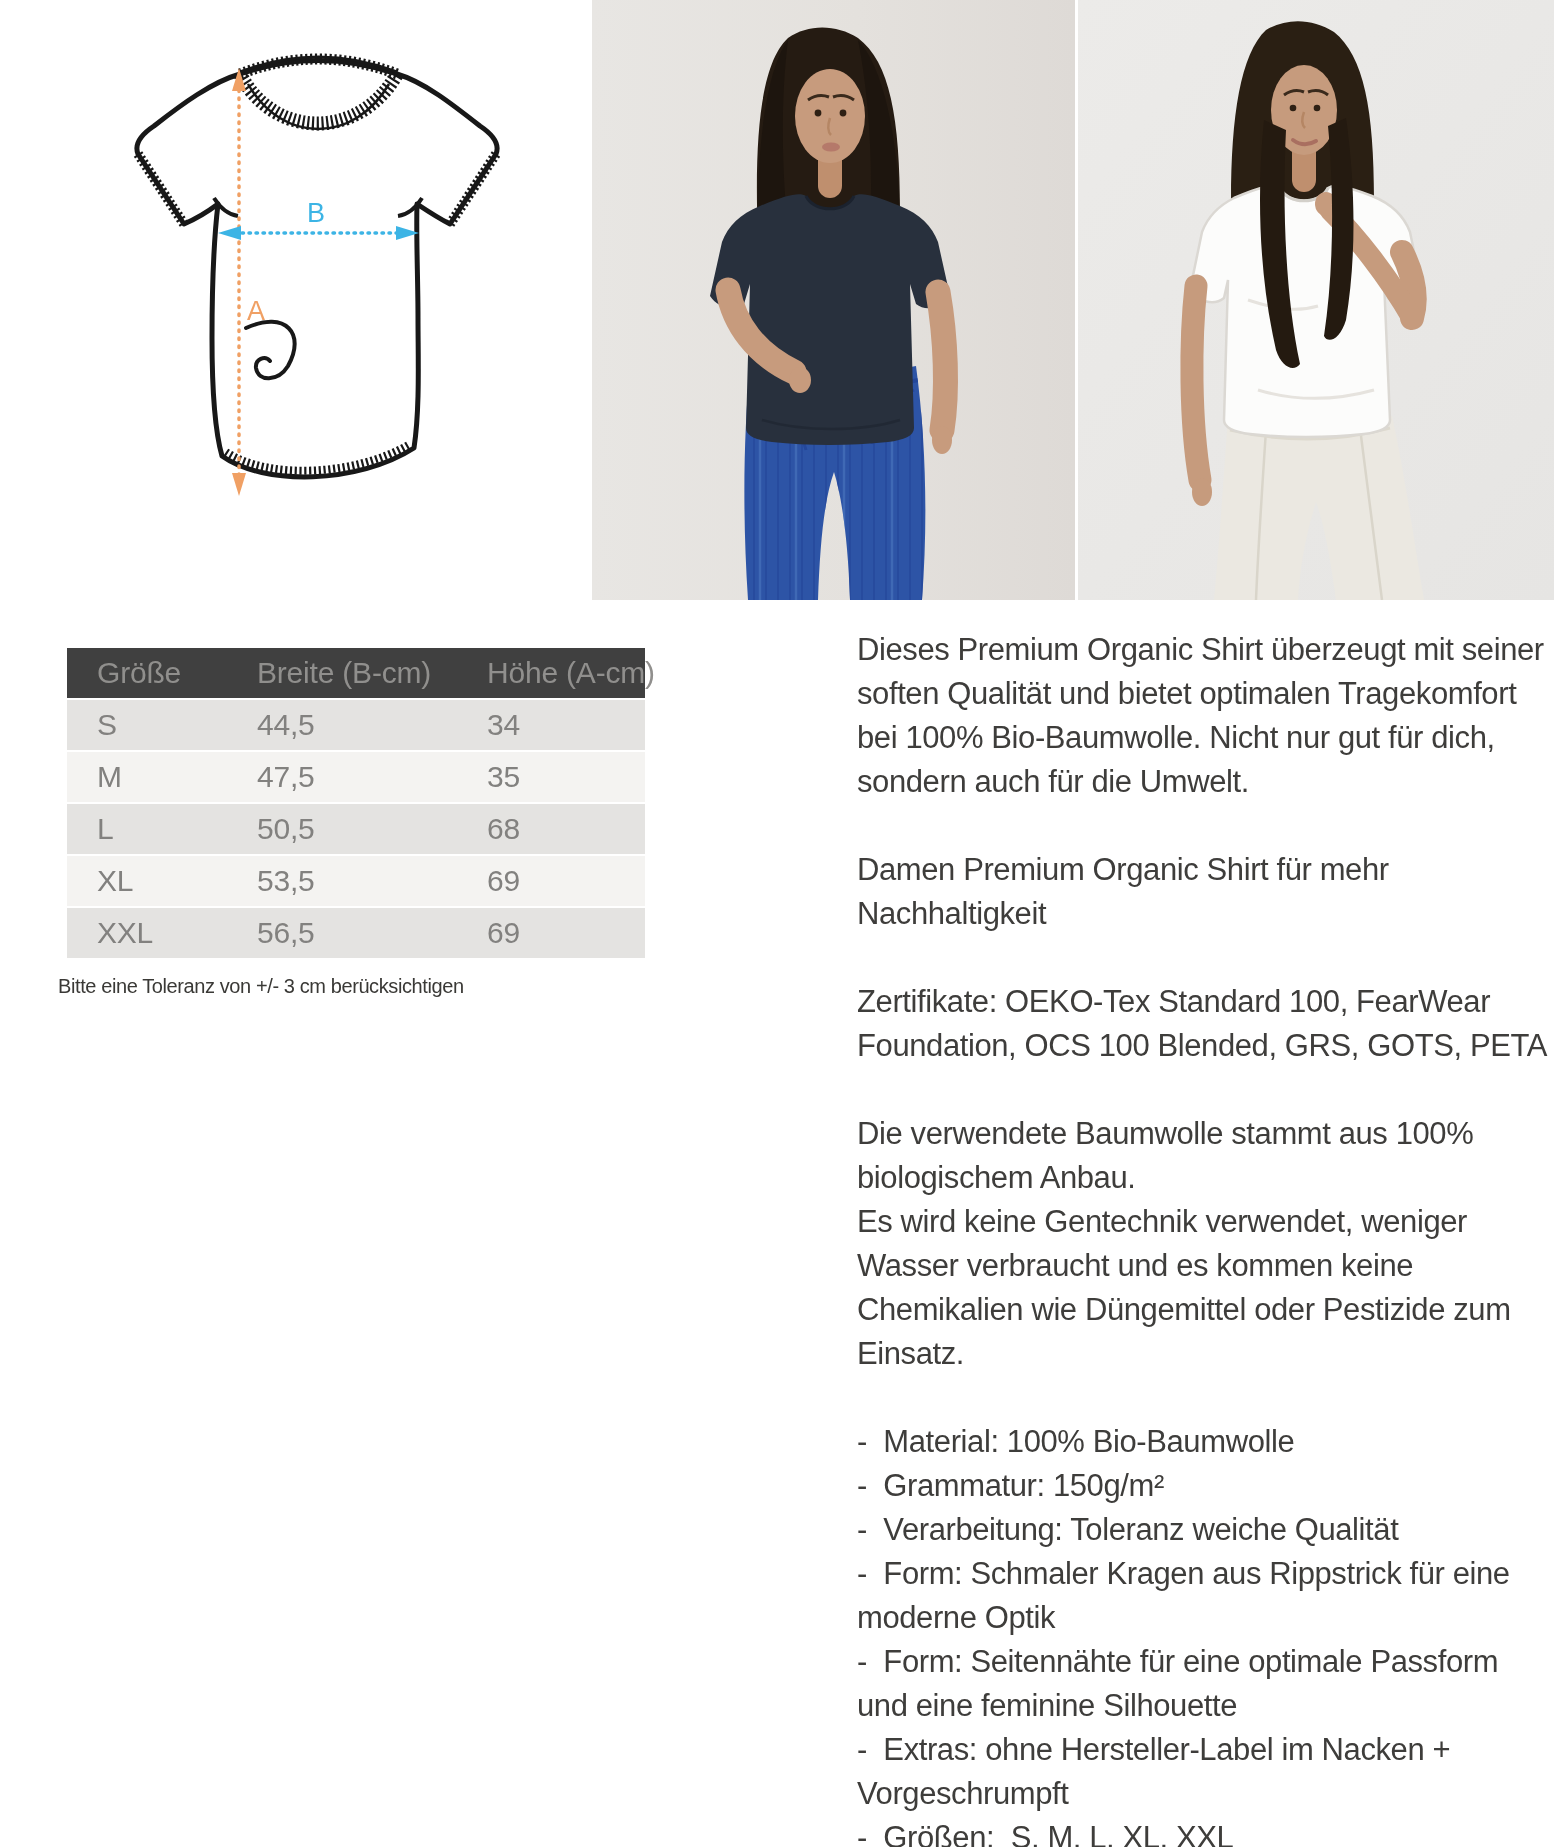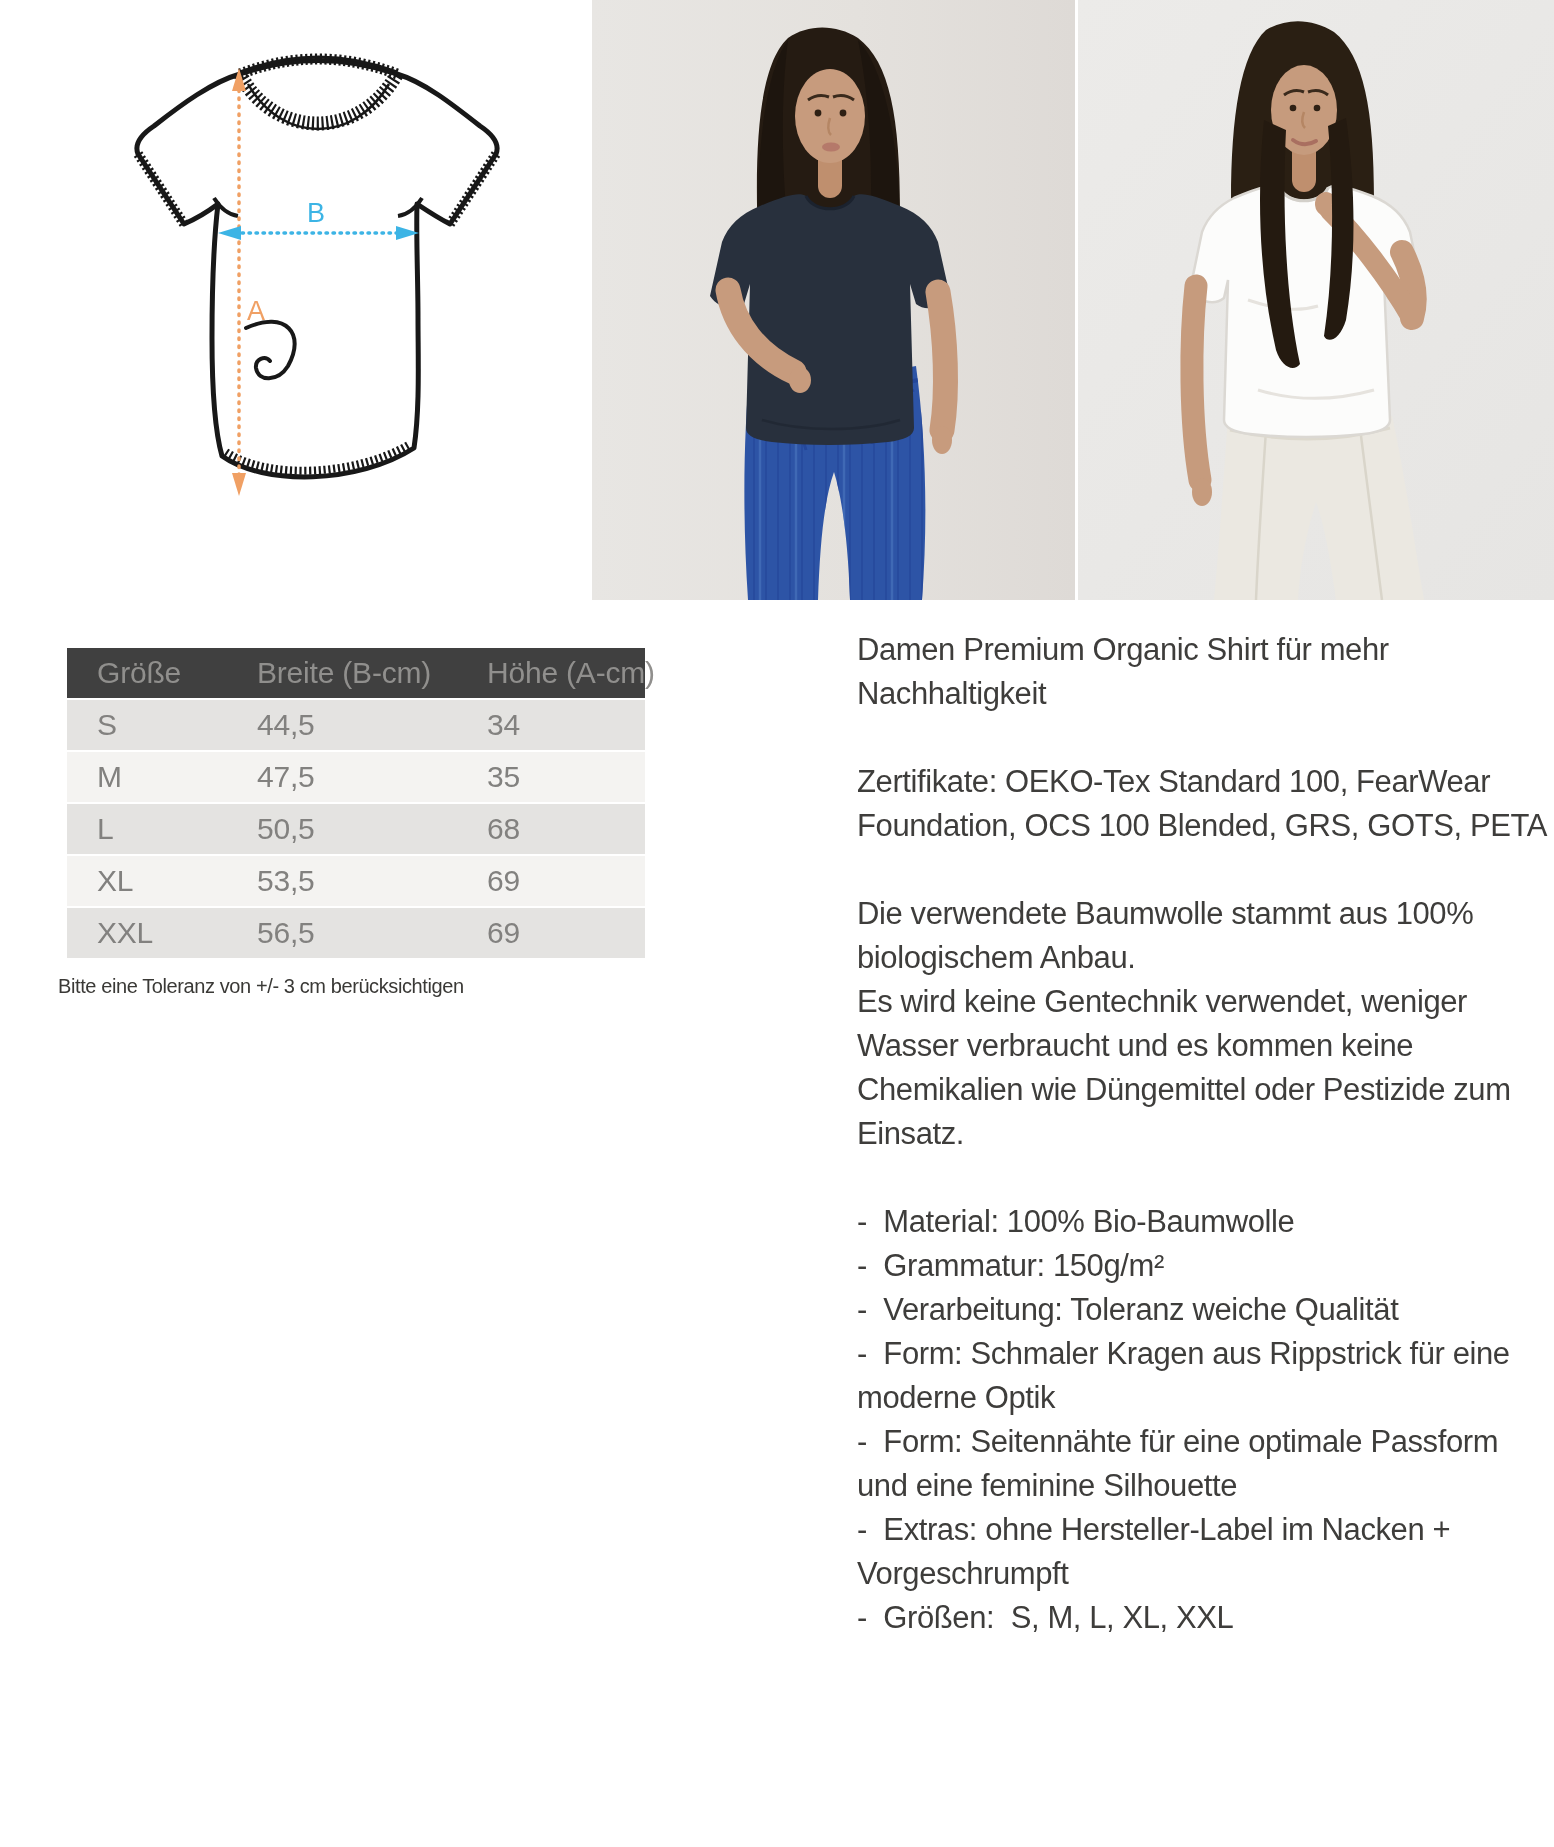--- a/index.html
+++ b/index.html
@@ -192,20 +192,21 @@
     <div class="t-row alt">
       <div class="t-cell c1">XXL</div>
       <div class="t-cell c2">56,5</div>
       <div class="t-cell c3">69</div>
     </div>
   </div>
 
   <div class="tolerance">Bitte eine Toleranz von +/- 3 cm berücksichtigen</div>
 
   <div class="description">
+    <p>Dieses Premium Organic Shirt überzeugt mit seiner soften Qualität und bietet optimalen Tragekomfort bei 100% Bio-Baumwolle. Nicht nur gut für dich, sondern auch für die Umwelt.</p>
     <p>Damen Premium Organic Shirt für mehr Nachhaltigkeit</p>
     <p>Zertifikate: OEKO-Tex Standard 100, FearWear Foundation, OCS 100 Blended, GRS, GOTS, PETA</p>
     <p>Die verwendete Baumwolle stammt aus 100% biologischem Anbau.
 Es wird keine Gentechnik verwendet, weniger Wasser verbraucht und es kommen keine Chemikalien wie Düngemittel oder Pestizide zum Einsatz.</p>
     <div>
       <div class="spec-line">-  Material: 100% Bio-Baumwolle</div>
       <div class="spec-line">-  Grammatur: 150g/m²</div>
       <div class="spec-line">-  Verarbeitung: Toleranz weiche Qualität</div>
       <div class="spec-line">-  Form: Schmaler Kragen aus Rippstrick für eine moderne Optik</div>
       <div class="spec-line">-  Form: Seitennähte für eine optimale Passform und eine feminine Silhouette</div>

